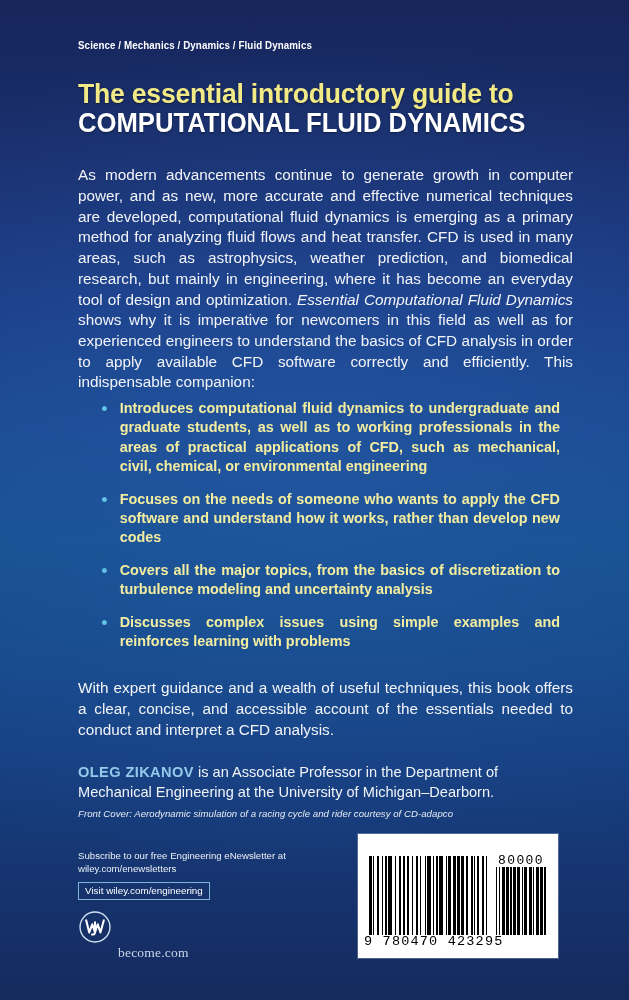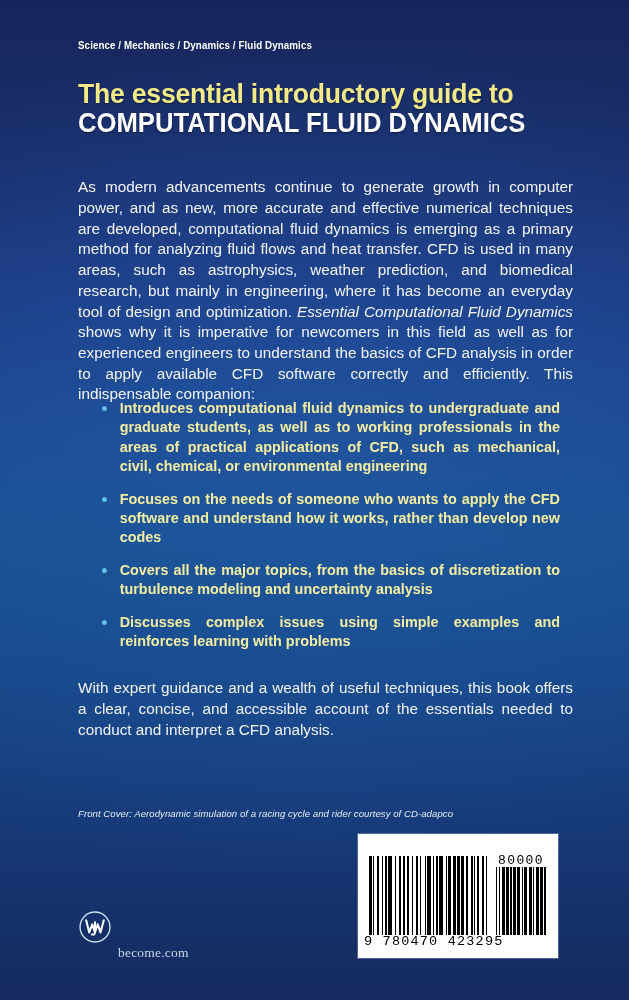--- a/index.html
+++ b/index.html
@@ -83,21 +83,21 @@
   .para {
     position: absolute;
     left: 0;
     right: 0;
     color: #f2f4f8;
     font-size: 15.3px;
     line-height: 20.7px;
     text-align: justify;
     text-justify: inter-word;
   }
-  .para.intro { top: 162px; }
+  .para.intro { top: 150px; }
   .para.closing { top: 663px; }
   .para em { font-style: italic; }
 
   
   .bullets {
     position: absolute;
     top: 399px;
     left: 22px;
     right: 6px;
     margin: 0;
@@ -294,23 +294,29 @@
 
     <ul class="bullets">
       <li><span class="dot"></span><span>Introduces computational fluid dynamics to undergraduate and graduate students, as well as to working professionals in the areas of practical applications of CFD, such as mechanical, civil, chemical, or environmental engineering</span></li>
       <li><span class="dot"></span><span>Focuses on the needs of someone who wants to apply the CFD software and understand how it works, rather than develop new codes</span></li>
       <li><span class="dot"></span><span>Covers all the major topics, from the basics of discretization to turbulence modeling and uncertainty analysis</span></li>
       <li><span class="dot"></span><span>Discusses complex issues using simple examples and reinforces learning with problems</span></li>
     </ul>
 
     <p class="para closing">With expert guidance and a wealth of useful techniques, this book offers a clear, concise, and accessible account of the essentials needed to conduct and interpret a CFD analysis.</p>
 
+    <p class="bio"><span class="name">OLEG ZIKANOV</span><span> is an Associate Professor in the Department of Mechanical Engineering at the University of Michigan–Dearborn.</span></p>
 
     <div class="credit">Front Cover: Aerodynamic simulation of a racing cycle and rider courtesy of CD-adapco</div>
 
+    <div class="newsletter">
+      <div class="line">Subscribe to our free Engineering eNewsletter at</div>
+      <div class="line">wiley.com/enewsletters</div>
+      <div class="visit-box">Visit wiley.com/engineering</div>
+    </div>
 
     <div class="logo">
       <div class="logo-row">
         <svg class="logo-mark" viewBox="0 0 100 100">
           <circle cx="50" cy="50" r="44" fill="none" stroke="#cfe3f2" stroke-width="4"></circle>
           <path d="M24 30 L33 66 L42 42 L50 66 L58 42 L66 66 L76 30" fill="none" stroke="#ffffff" stroke-width="6" stroke-linecap="round" stroke-linejoin="round"></path>
           <path d="M50 36 L50 64 Q50 74 41 72" fill="none" stroke="#ffffff" stroke-width="6" stroke-linecap="round"></path>
         </svg>
       </div>
       <div class="logo-url">become.com</div>

